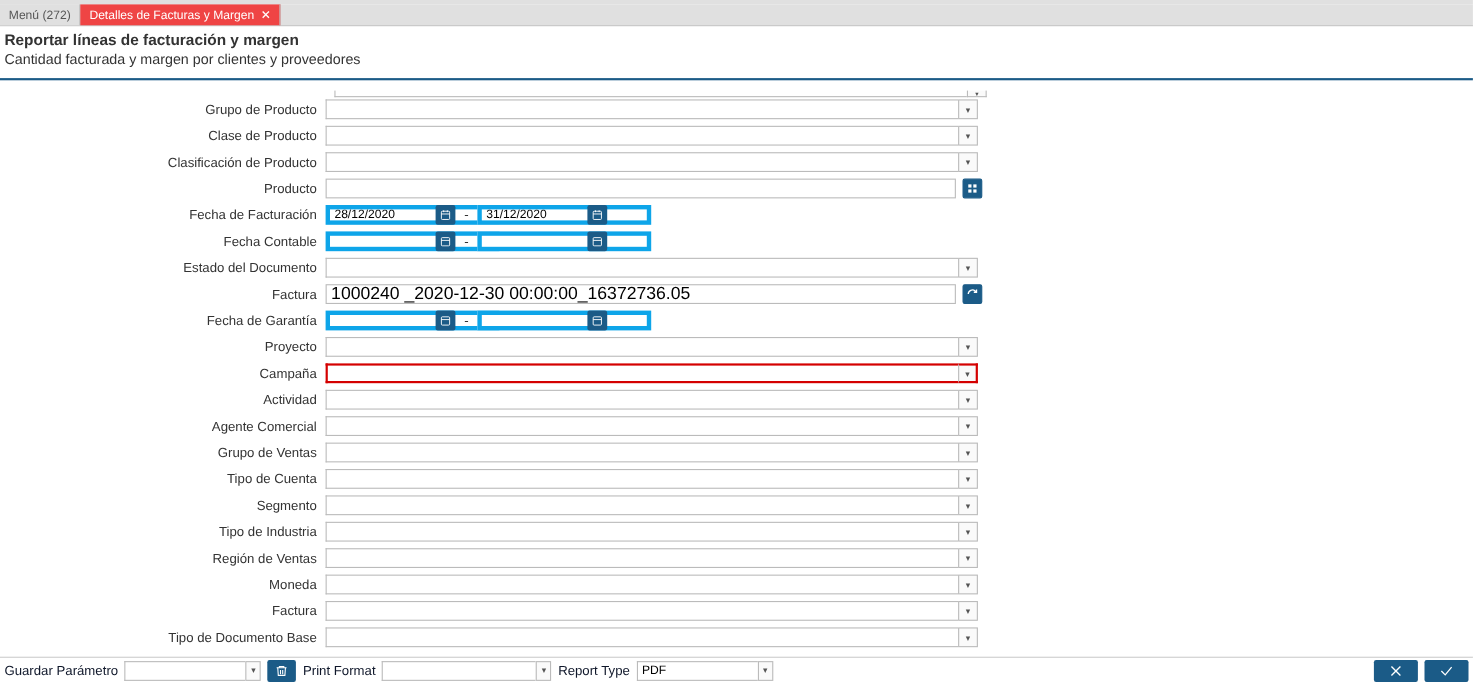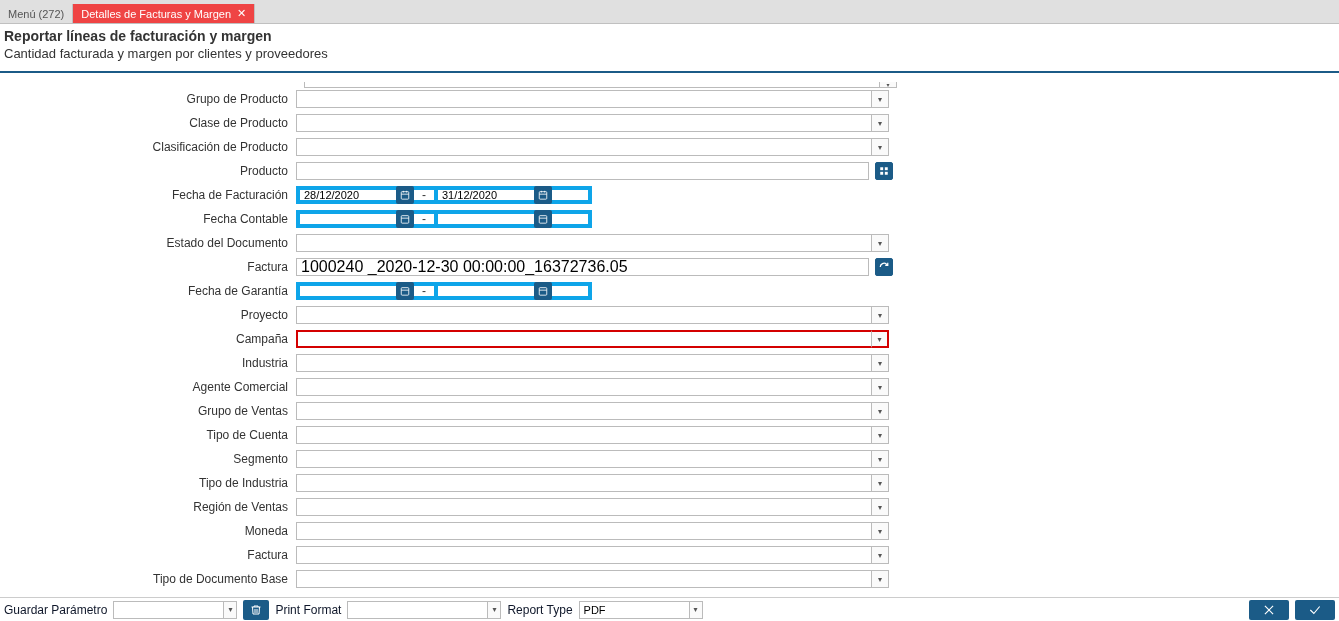--- a/index.html
+++ b/index.html
@@ -455,21 +455,21 @@
     <div class="lbl">Campaña</div>
     <div class="ctrl">
         <div class="combo invalid">
           <input value="" style="">
           <div class="cbtn">▾</div>
         </div>
       </div>
   </div>
 
   <div class="formrow">
-    <div class="lbl">Industria</div>
+    <div class="lbl">Actividad</div>
     <div class="ctrl">
         <div class="combo">
           <input value="" style="">
           <div class="cbtn">▾</div>
         </div>
       </div>
   </div>
 
   <div class="formrow">
     <div class="lbl">Agente Comercial</div>

